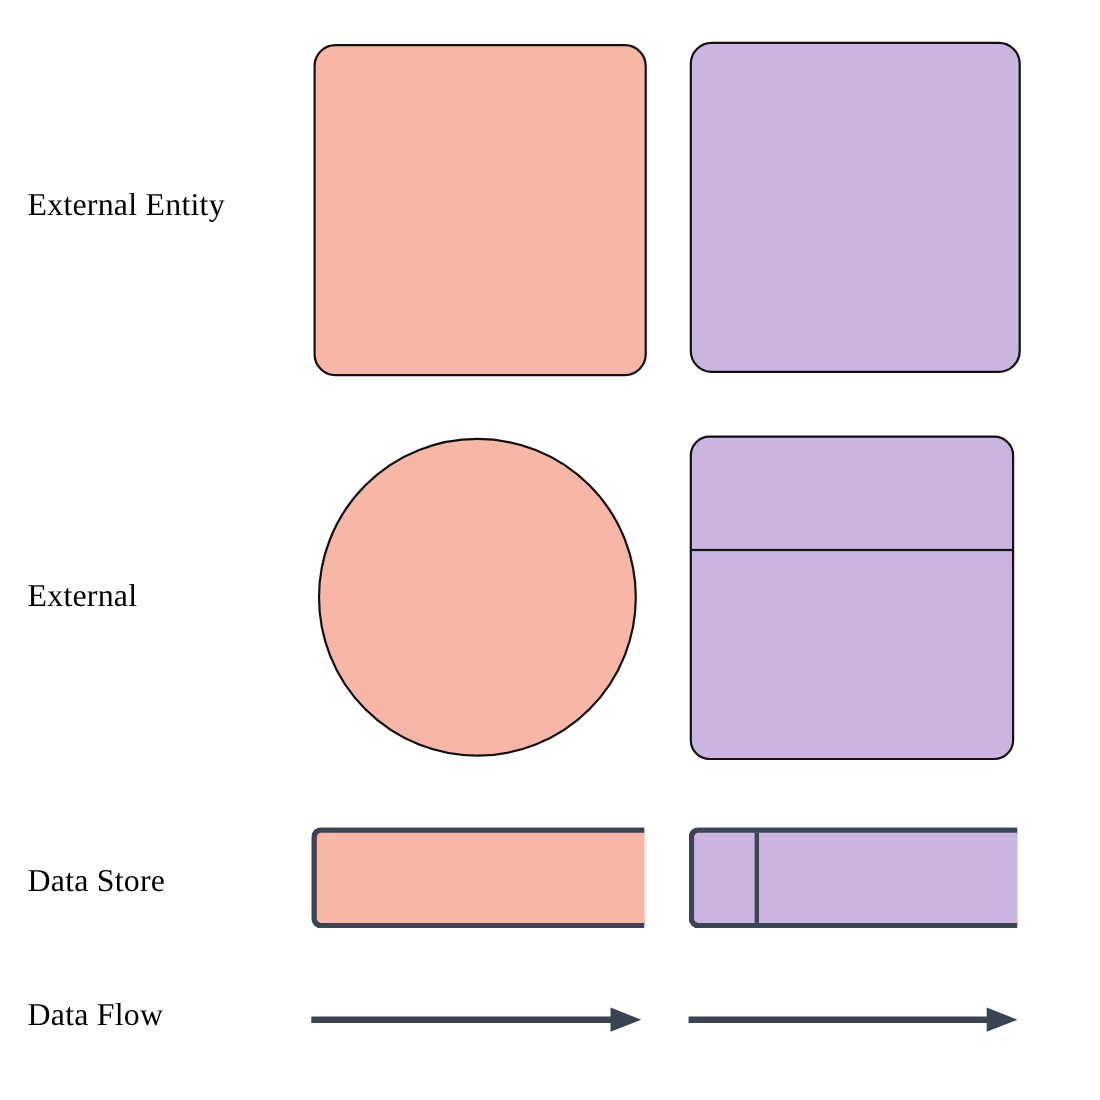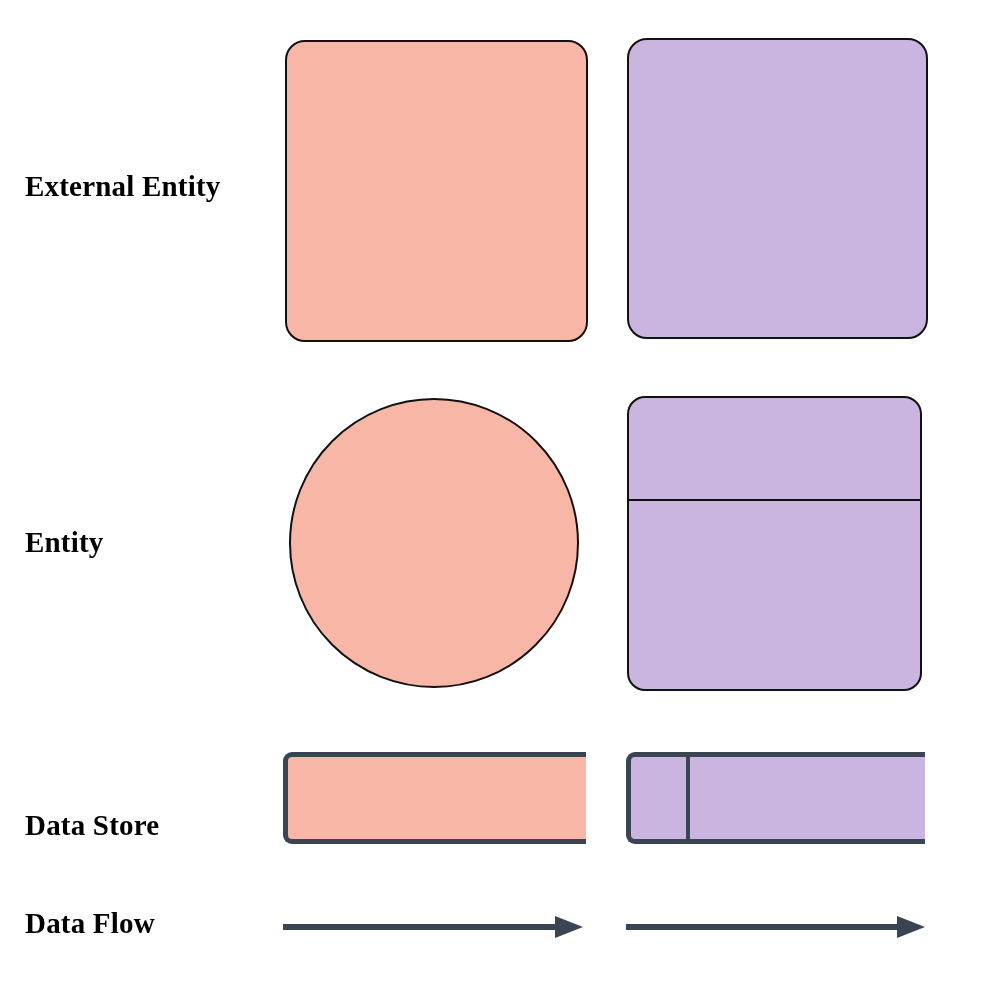--- a/index.html
+++ b/index.html
@@ -15,30 +15,30 @@
     width: 1000px;
     height: 1000px;
     background: #ffffff;
     overflow: hidden;
   }
 
   
   .row-label {
     position: absolute;
     font-family: "Liberation Serif", "DejaVu Serif", serif;
-    font-weight: bold;
+    font-weight: normal;
     font-size: 29px;
     color: #000000;
     letter-spacing: 0.2px;
     white-space: nowrap;
     line-height: 1;
   }
   .label-external { left: 25px; top: 172px; }
   .label-process  { left: 25px; top: 528px; }
-  .label-store    { left: 25px; top: 787px; margin-top: 24px; }
+  .label-store    { left: 25px; top: 787px; }
   .label-flow     { left: 25px; top: 909px; text-align: center; }
 
   
   .shape { position: absolute; box-sizing: border-box; }
 
   .entity-box {
     border: 2.5px solid #111111;
     border-radius: 20px;
   }
   .entity-salmon {
@@ -117,21 +117,21 @@
   .flow-b { left: 626px; width: 299px; }
   .flow svg { display: block; width: 100%; height: 100%; overflow: visible; }
 </style>
 </head>
 <body>
 
 <div id="canvas">
 
   <div class="row-label label-external">External Entity</div>
 
-  <div class="row-label label-process">Entity</div>
+  <div class="row-label label-process">External</div>
 
   <div class="row-label label-store">Data Store</div>
 
   <div class="row-label label-flow">Data Flow</div>
 
   <div class="shape entity-box entity-salmon"></div>
 
   <div class="shape entity-box entity-purple"></div>
 
   <div class="shape process-circle"></div>

